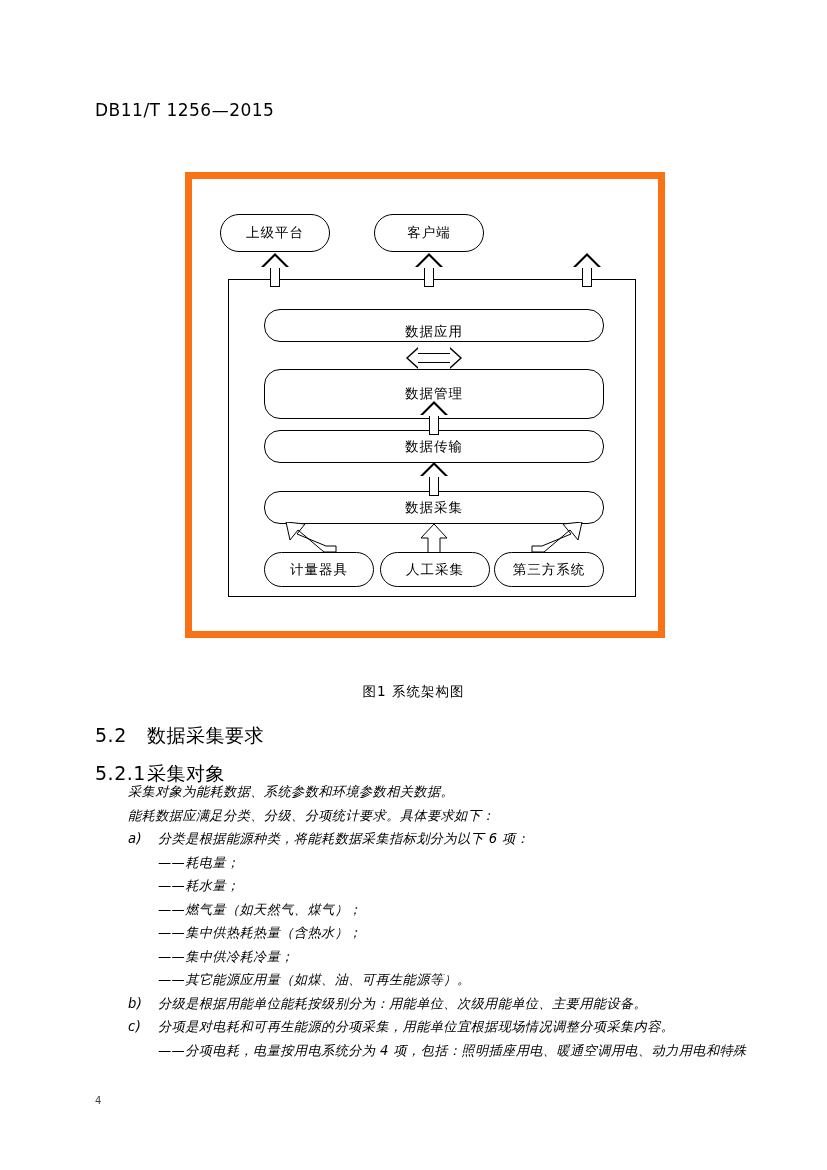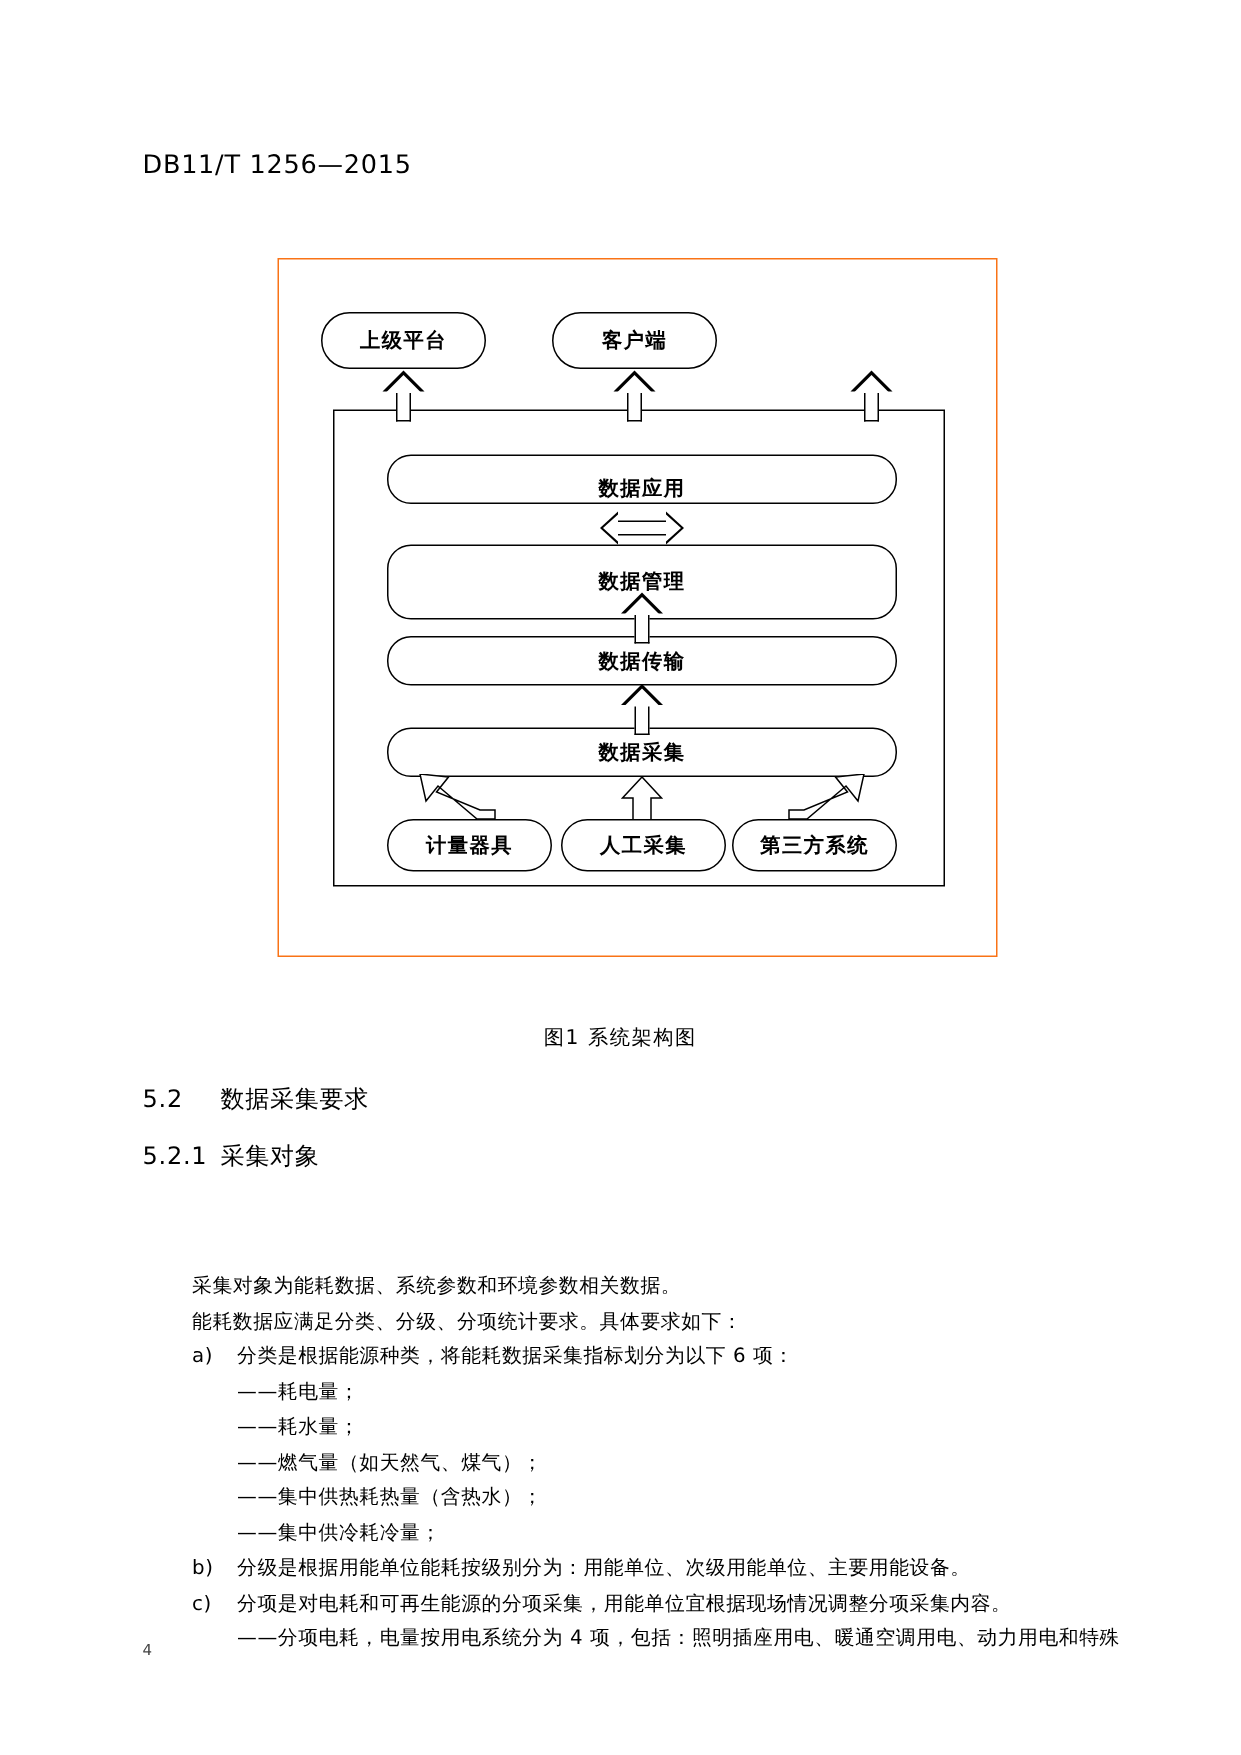--- a/index.html
+++ b/index.html
@@ -29,24 +29,23 @@
     color: #000;
   }
 
   
   .figure-frame {
     position: absolute;
     left: 185px;
     top: 172px;
     width: 480px;
     height: 466px;
-    border: 1px solid #f97316;
-    box-sizing: border-box;
-    background: #fff;
-    font-weight: bold;
+    border: 7px solid #f97316;
+    box-sizing: border-box;
+    background: #fff;
   }
   .inner-frame {
     position: absolute;
     left: 36px;
     top: 100px;
     width: 408px;
     height: 318px;
     border: 1px solid #000;
     box-sizing: border-box;
     background: #fff;
@@ -184,32 +183,33 @@
     top: 683px;
     width: 827px;
     text-align: center;
     font-size: 13.5px;
     letter-spacing: 1px;
   }
 
   
   .h2 {
     position: absolute;
-    font-size: 16px;
+    font-size: 19px;
     letter-spacing: 0.5px;
   }
   .h2-num { display: inline-block; width: 52px; }
   .body-block {
     position: absolute;
     left: 128px;
-    top: 846px;
+    top: 780px;
     width: 660px;
     font-size: 13.2px;
     line-height: 23.5px;
     letter-spacing: 0.4px;
+    font-style: italic;
   }
   .body-block p { margin: 0; }
   .li-mark { display: inline-block; width: 30px; }
   .dash-line { padding-left: 30px; }
 
   .page-num {
     position: absolute;
     left: 95px;
     top: 1095px;
     font-size: 10px;
@@ -323,20 +323,21 @@
   <div class="body-block">
     <p>采集对象为能耗数据、系统参数和环境参数相关数据。</p>
     <p>能耗数据应满足分类、分级、分项统计要求。具体要求如下：</p>
 
     <p><span class="li-mark">a)</span><span>分类是根据能源种类，将能耗数据采集指标划分为以下 6 项：</span></p>
     <p class="dash-line">——耗电量；</p>
     <p class="dash-line">——耗水量；</p>
     <p class="dash-line">——燃气量（如天然气、煤气）；</p>
     <p class="dash-line">——集中供热耗热量（含热水）；</p>
     <p class="dash-line">——集中供冷耗冷量；</p>
+    <p class="dash-line">——其它能源应用量（如煤、油、可再生能源等）。</p>
 
     <p><span class="li-mark">b)</span><span>分级是根据用能单位能耗按级别分为：用能单位、次级用能单位、主要用能设备。</span></p>
 
     <p><span class="li-mark">c)</span><span>分项是对电耗和可再生能源的分项采集，用能单位宜根据现场情况调整分项采集内容。</span></p>
     <p class="dash-line">——分项电耗，电量按用电系统分为 4 项，包括：照明插座用电、暖通空调用电、动力用电和特殊</p>
   </div>
 
   <div class="page-num">4</div>
 
 </div>

